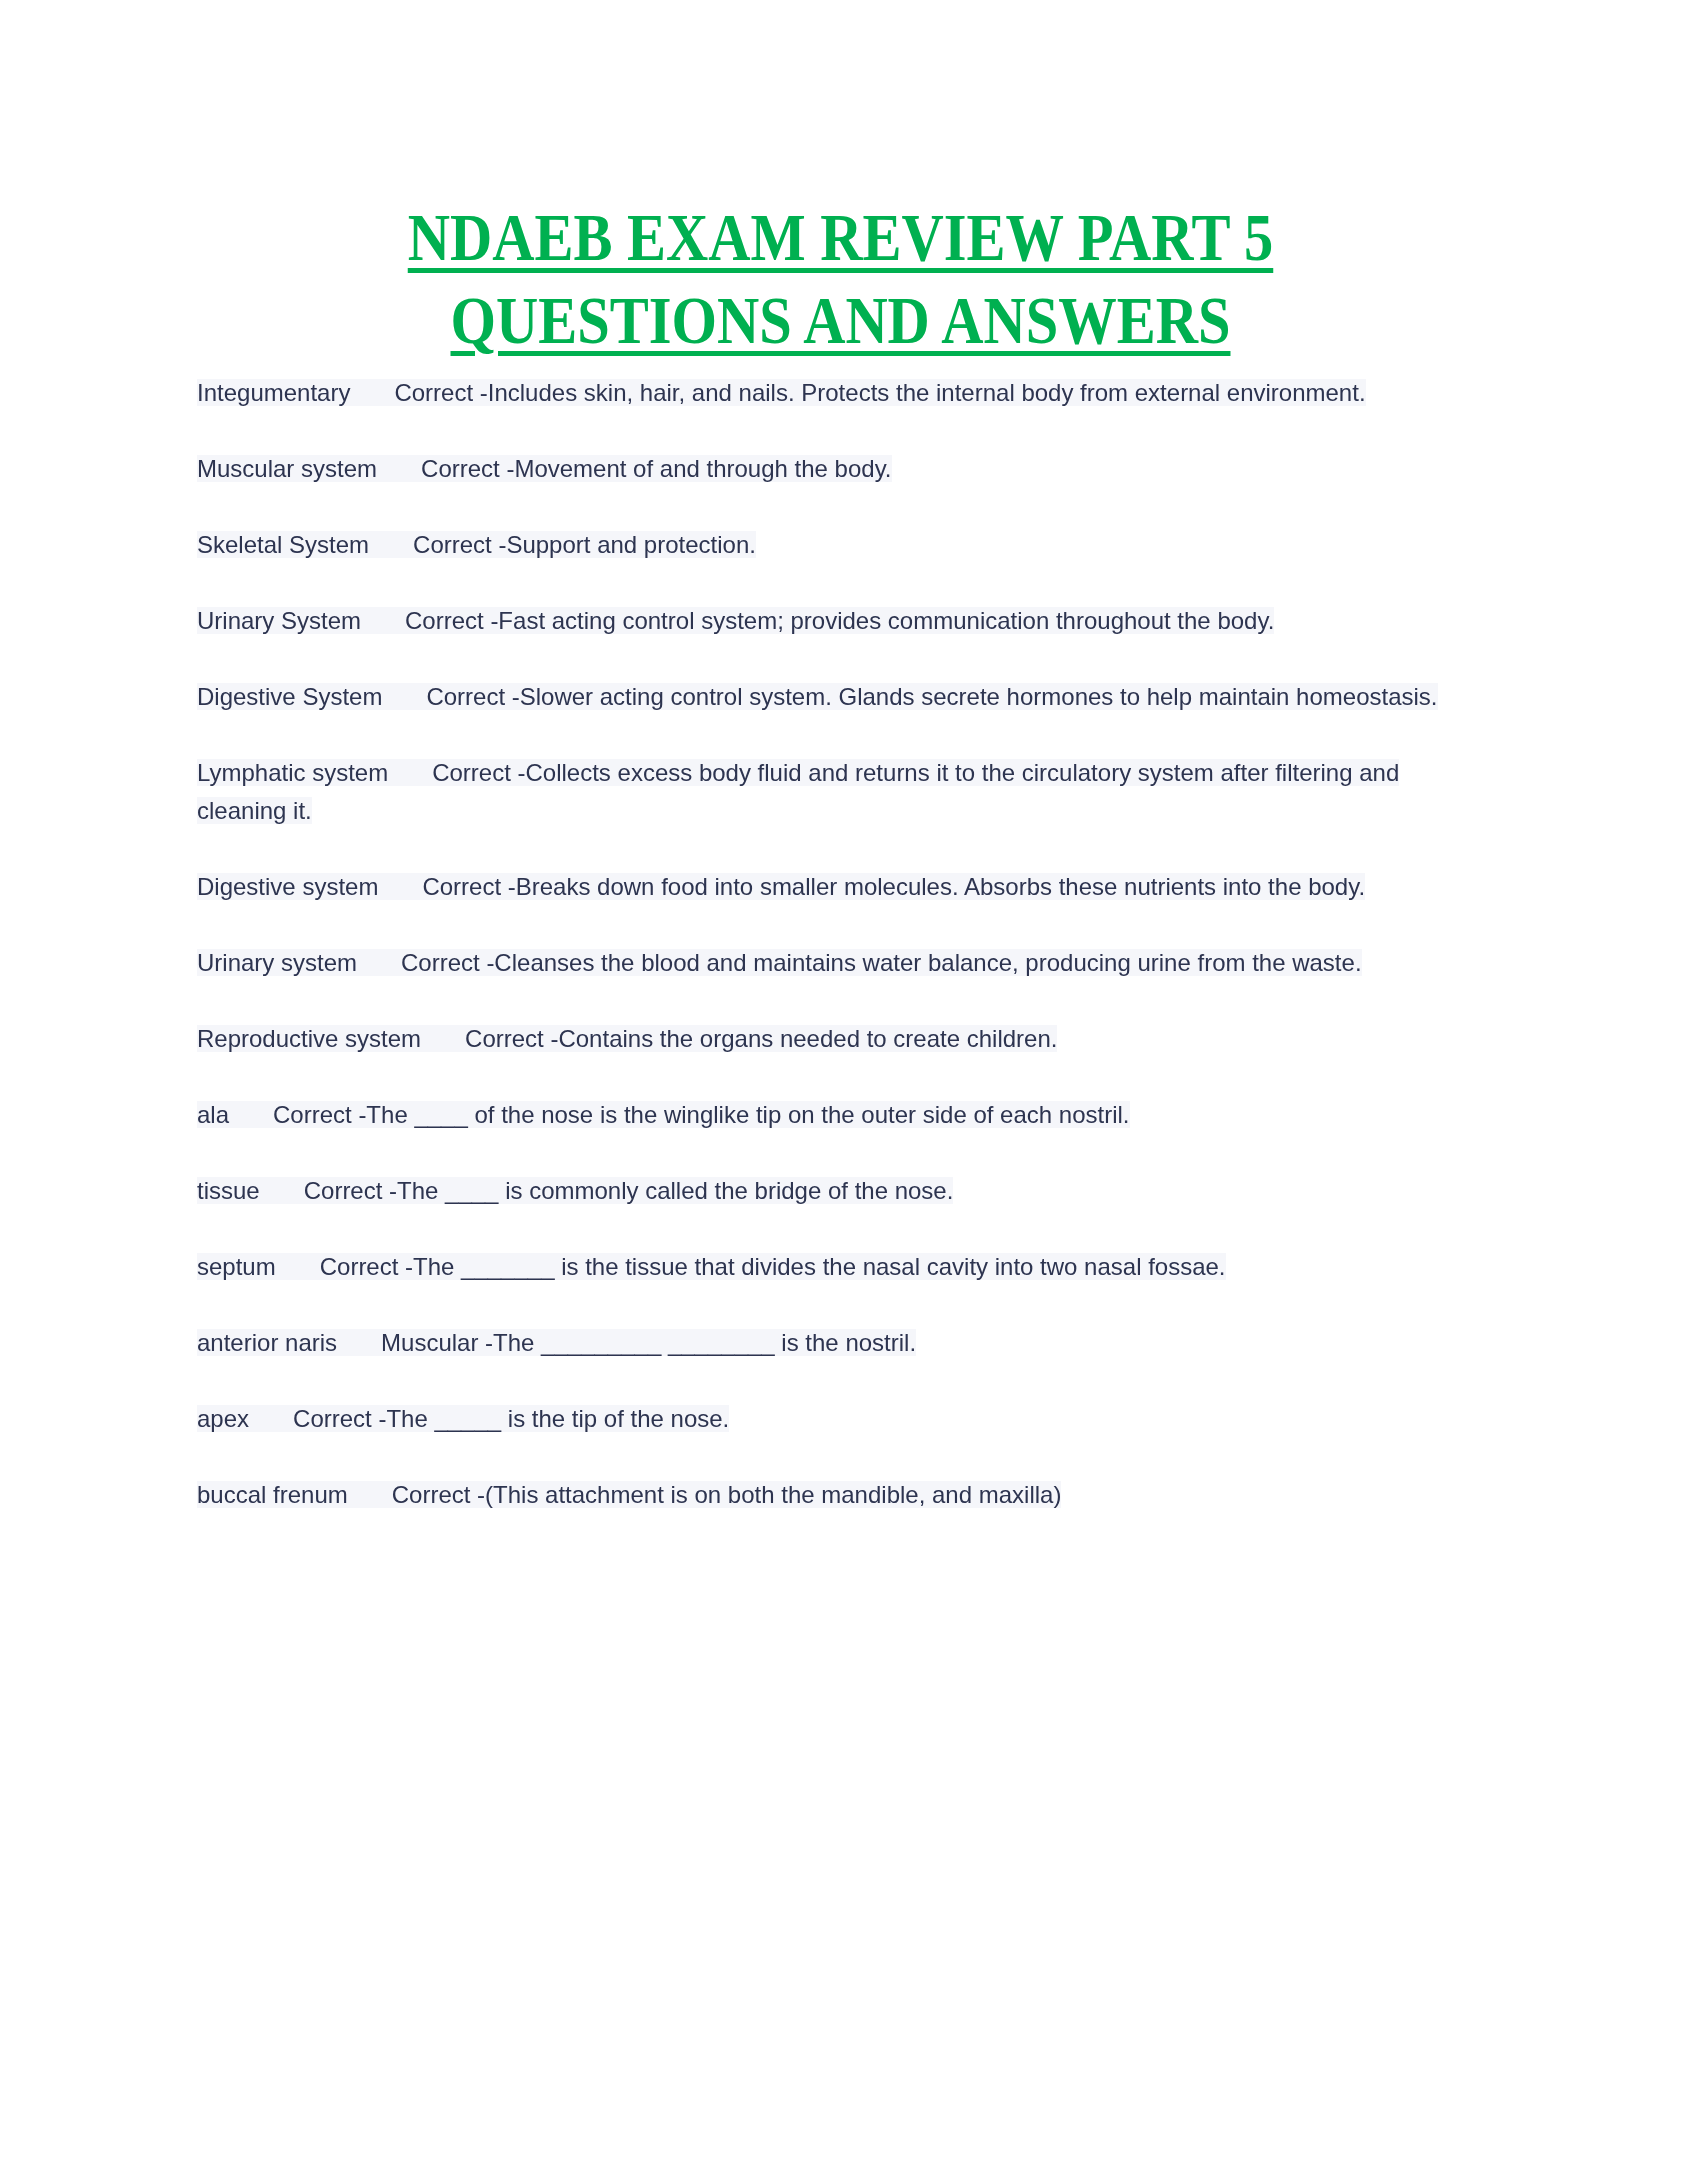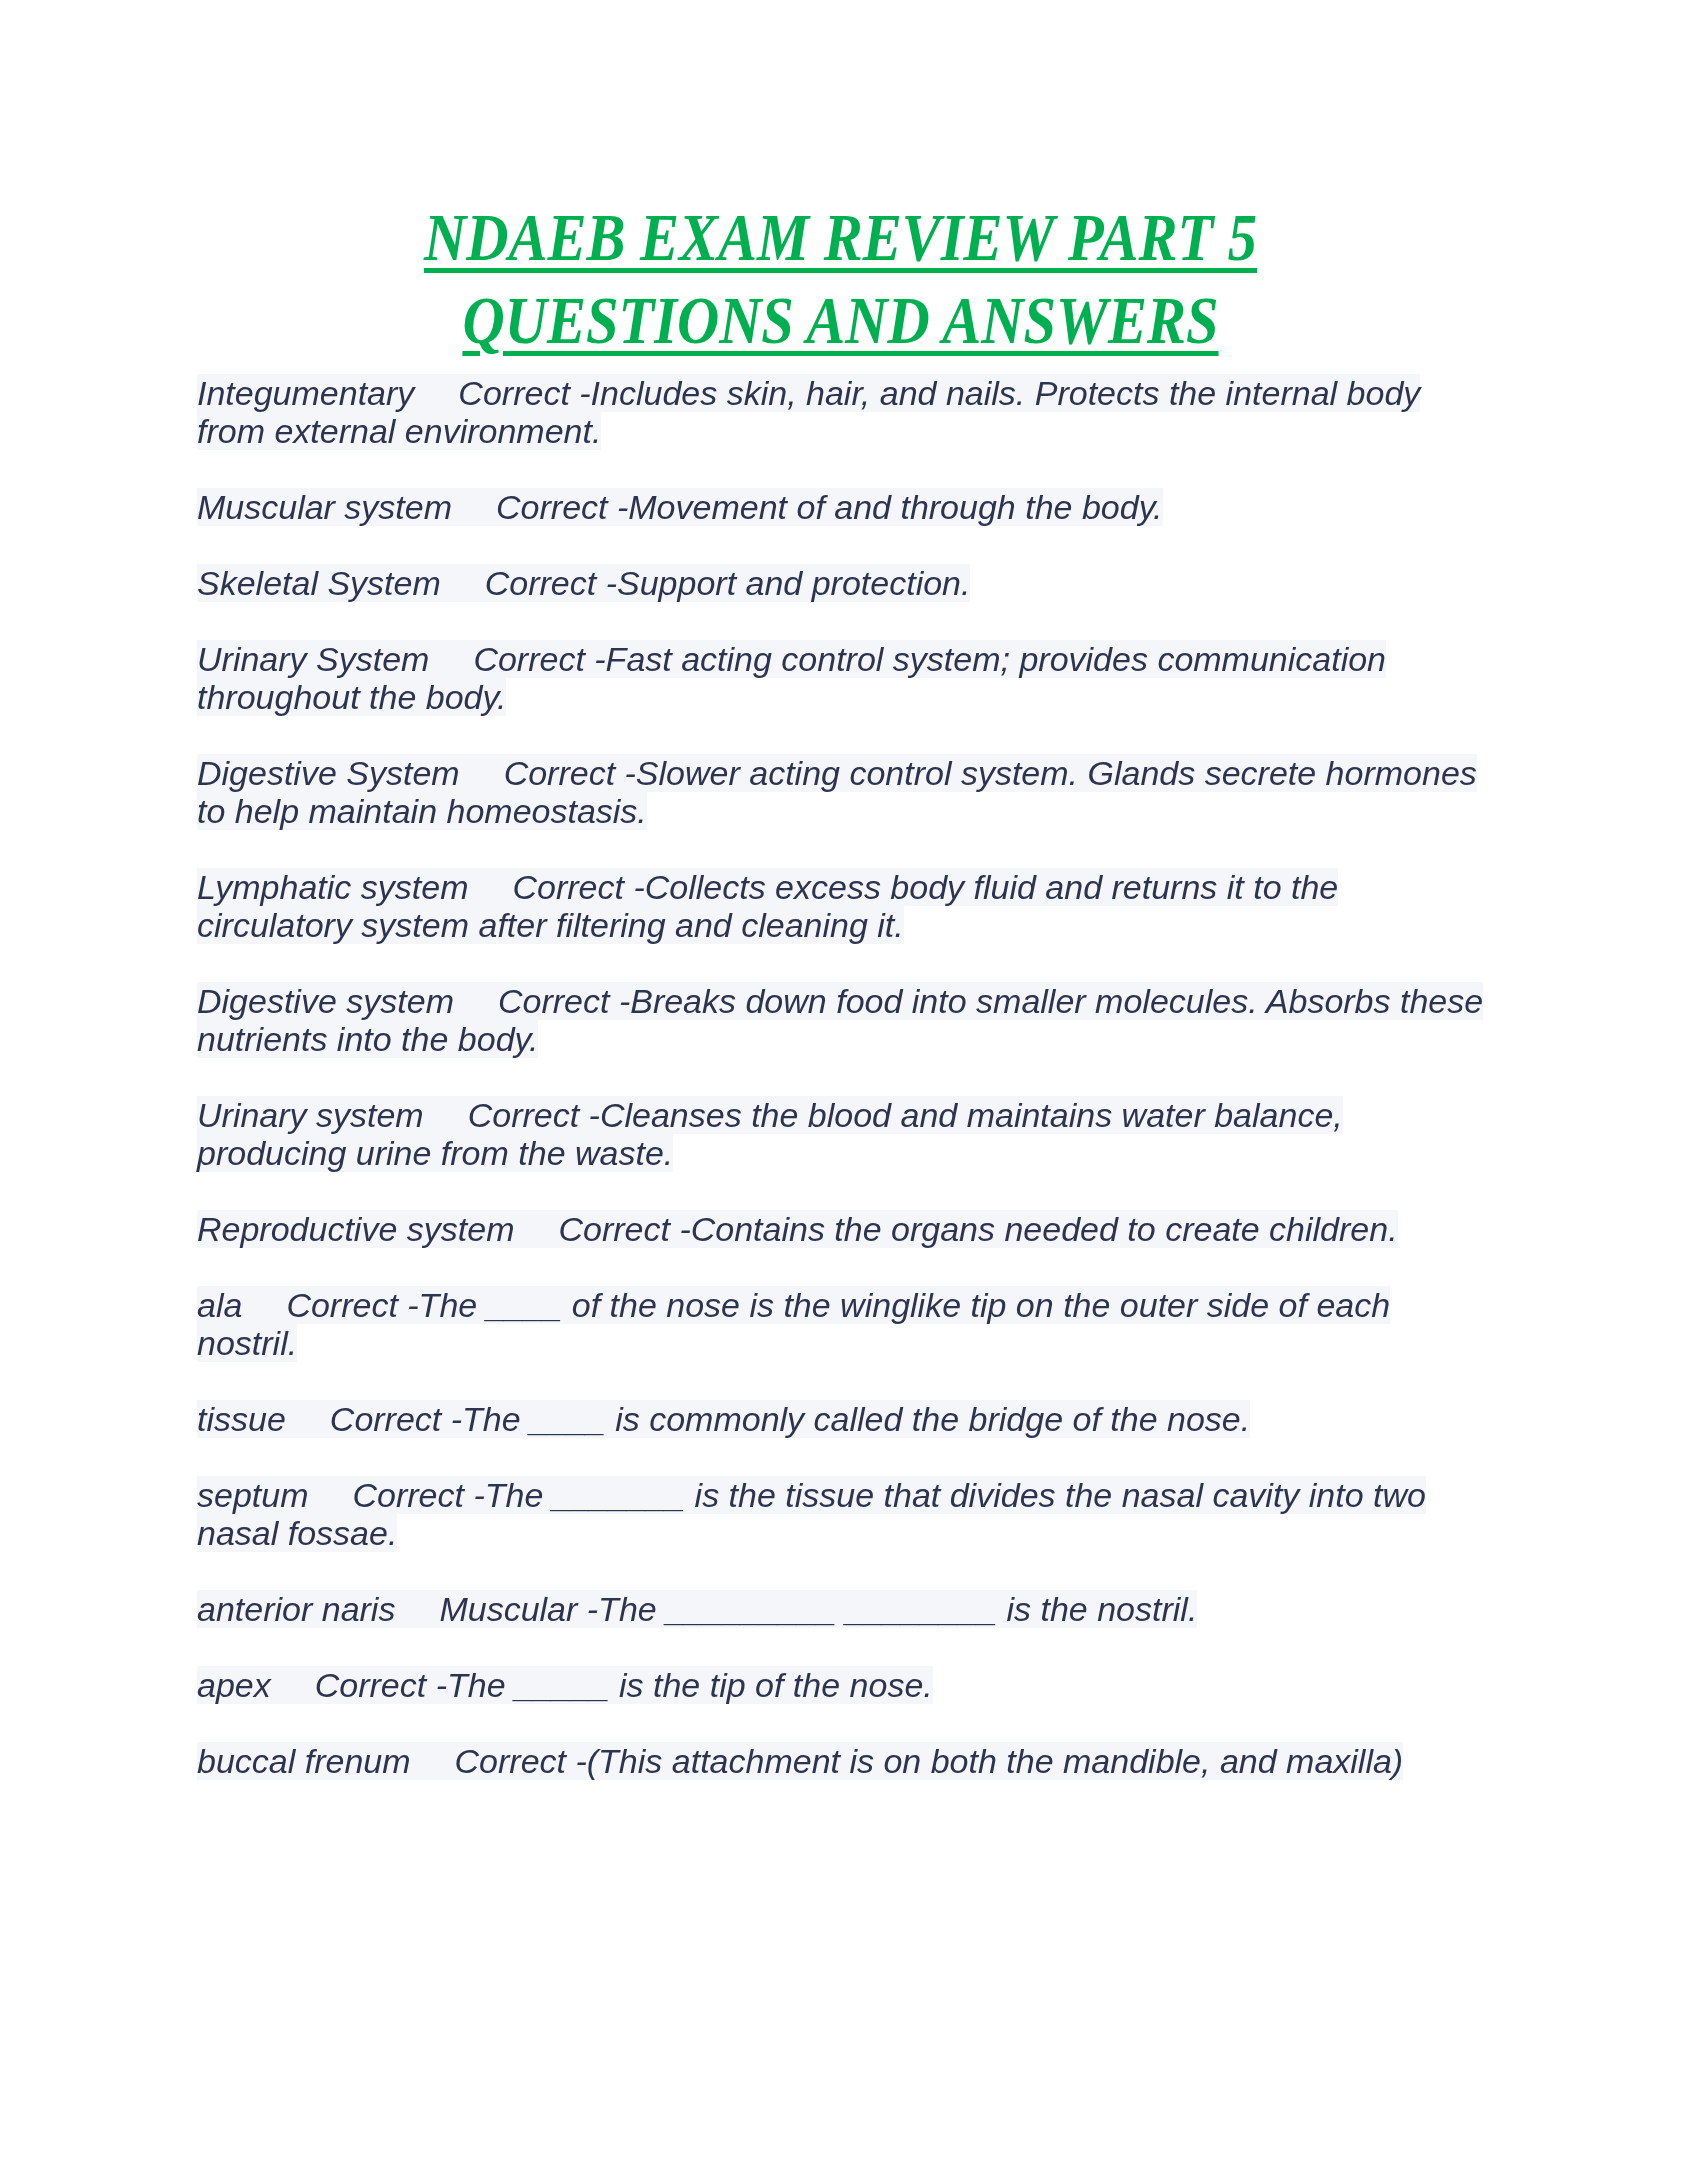--- a/index.html
+++ b/index.html
@@ -1,34 +1,34 @@
 <!DOCTYPE html>
 <html><head>
 <meta charset="utf-8">
 <style>
   html, body { margin: 0; padding: 0; background: #ffffff; }
   body { width: 1683px; height: 2178px; position: relative; overflow: hidden; }
-  .page { position: absolute; left: 197px; top: 196px; width: 1287px; font-style: italic; }
+  .page { position: absolute; left: 197px; top: 196px; width: 1287px; }
   .title {
     font-family: "Liberation Serif", "DejaVu Serif", serif;
     font-weight: bold;
     color: #00b050;
     font-size: 68px;
     line-height: 83px;
     text-align: center;
     margin: 0 0 10px 0;
     transform: scaleX(0.86);
     transform-origin: center;
     letter-spacing: 0px;
   }
   .title span { text-decoration: underline; text-decoration-thickness: 5px; text-underline-offset: 8px; }
   .qa-list { margin-top: 12px; }
   .qa {
     font-family: "Liberation Sans", "DejaVu Sans", sans-serif;
-    font-size: 34px;
+    font-size: 24px;
     line-height: 38px;
     color: #2d3450;
     margin: 0 0 38px 0;
     width: 1287px;
   }
   .qa .hl { background: #f5f6fa; box-decoration-break: clone; -webkit-box-decoration-break: clone; }
   .gap { display: inline-block; width: 44px; }
 </style>
 </head>
 <body>

